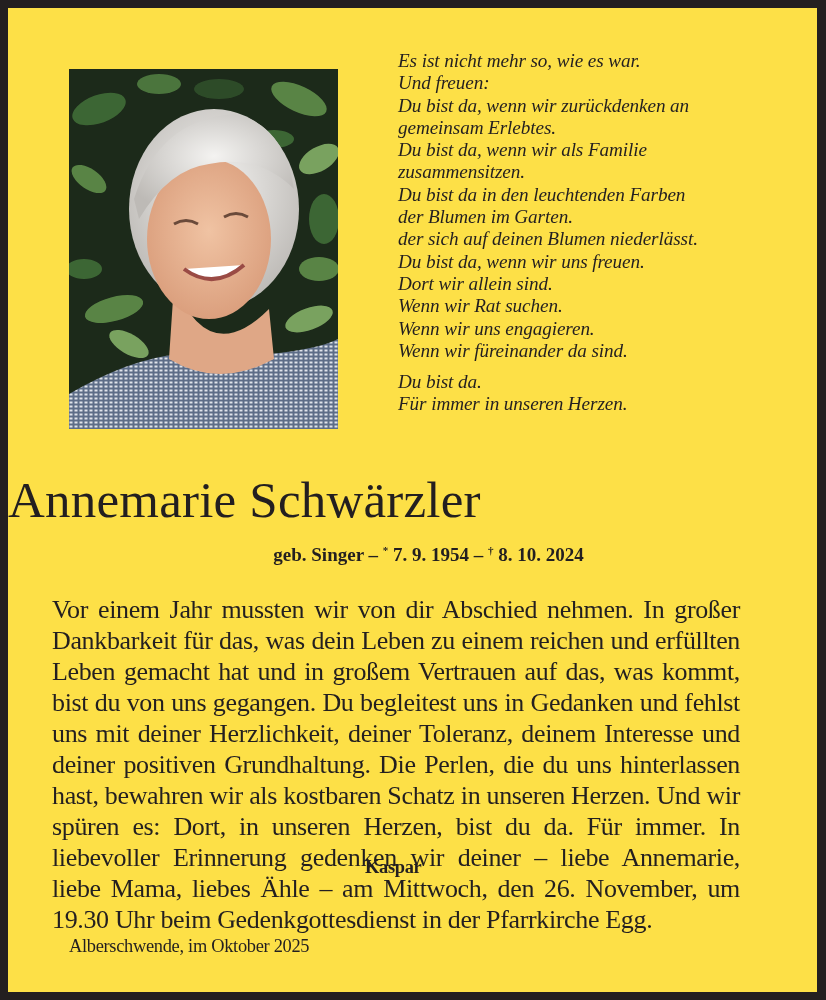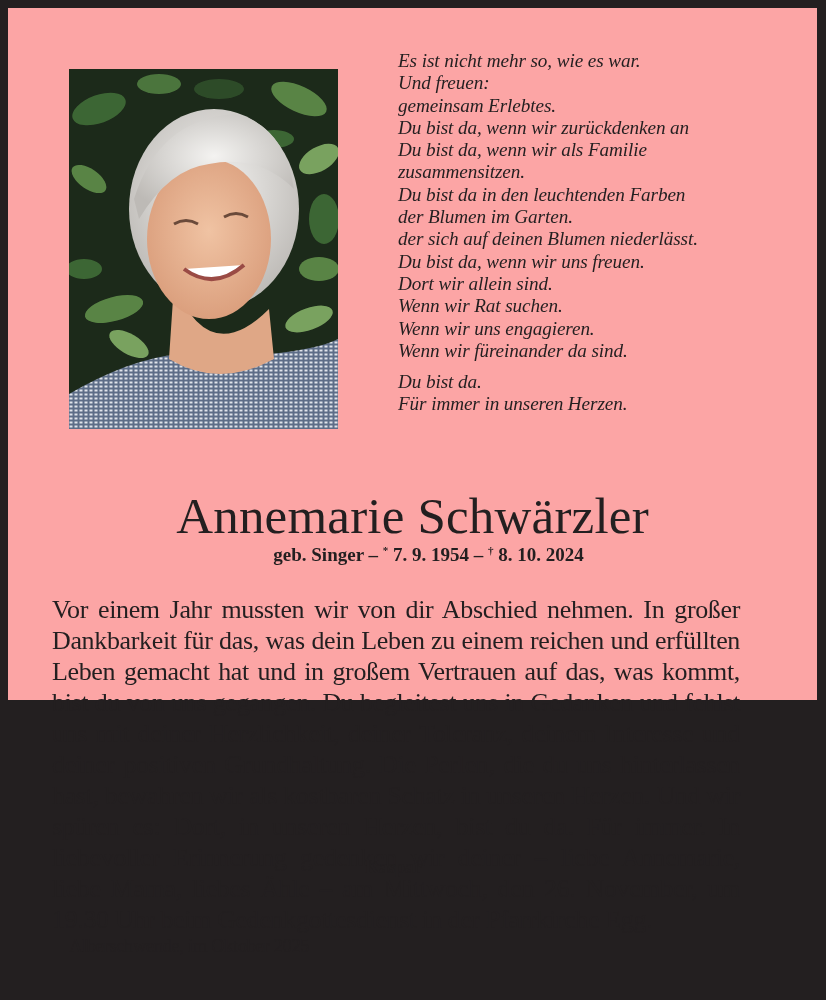--- a/index.html
+++ b/index.html
@@ -7,22 +7,22 @@
       width: 826px; height: 1000px;
       background: #231f20;
       position: relative;
       overflow: hidden;
       font-family: "Liberation Serif", "DejaVu Serif", serif;
       color: #231f20;
     }
     .sheet {
       position: absolute;
       left: 8px; top: 8px;
-      width: 809px; height: 692px;
-      background: #fca5a5;
+      width: 809px; height: 984px;
+      background: #fde047;
     }
     .photo {
       position: absolute;
       left: 61px; top: 61px;
       width: 269px; height: 360px;
       overflow: hidden;
       background: #1d2a1c;
     }
     .photo svg { display: block; width: 100%; height: 100%; }
     .poem {
@@ -31,23 +31,22 @@
       width: 410px;
       font-style: italic;
       font-size: 19.2px;
       line-height: 22.3px;
       letter-spacing: -0.1px;
     }
     .poem .line { display: block; white-space: nowrap; }
     .poem .stanza-gap { height: 9px; }
     .name {
       position: absolute;
-      left: 0; top: 478px;
+      left: 0; top: 462px;
       width: 809px;
-      text-align: center;
       font-size: 51px;
       line-height: 60px;
       letter-spacing: 0.2px;
     }
     .dates {
       position: absolute;
       left: 16px; top: 530px;
       width: 809px;
       text-align: center;
       font-size: 19px;
@@ -134,22 +133,22 @@
       <path d="M155 148 q12 -7 24 0" stroke="#6a4a3a" stroke-width="3" fill="none"></path>
 
       <path d="M115 200 Q145 222 175 196" stroke="#9a4b45" stroke-width="4" fill="#ffffff"></path>
     </svg>
   </div>
 
   <div class="poem">
     <div>
       <span class="line">Es ist nicht mehr so, wie es war.</span>
       <span class="line">Und freuen:</span>
+      <span class="line">Du bist da, wenn wir zurückdenken an</span>
       <span class="line">gemeinsam Erlebtes.</span>
-      <span class="line">Du bist da, wenn wir zurückdenken an</span>
       <span class="line">Du bist da, wenn wir als Familie</span>
       <span class="line">zusammensitzen.</span>
       <span class="line">Du bist da in den leuchtenden Farben</span>
       <span class="line">der Blumen im Garten.</span>
       <span class="line">der sich auf deinen Blumen niederlässt.</span>
       <span class="line">Du bist da, wenn wir uns freuen.</span>
       <span class="line">Dort wir allein sind.</span>
       <span class="line">Wenn wir Rat suchen.</span>
       <span class="line">Wenn wir uns engagieren.</span>
       <span class="line">Wenn wir füreinander da sind.</span>

